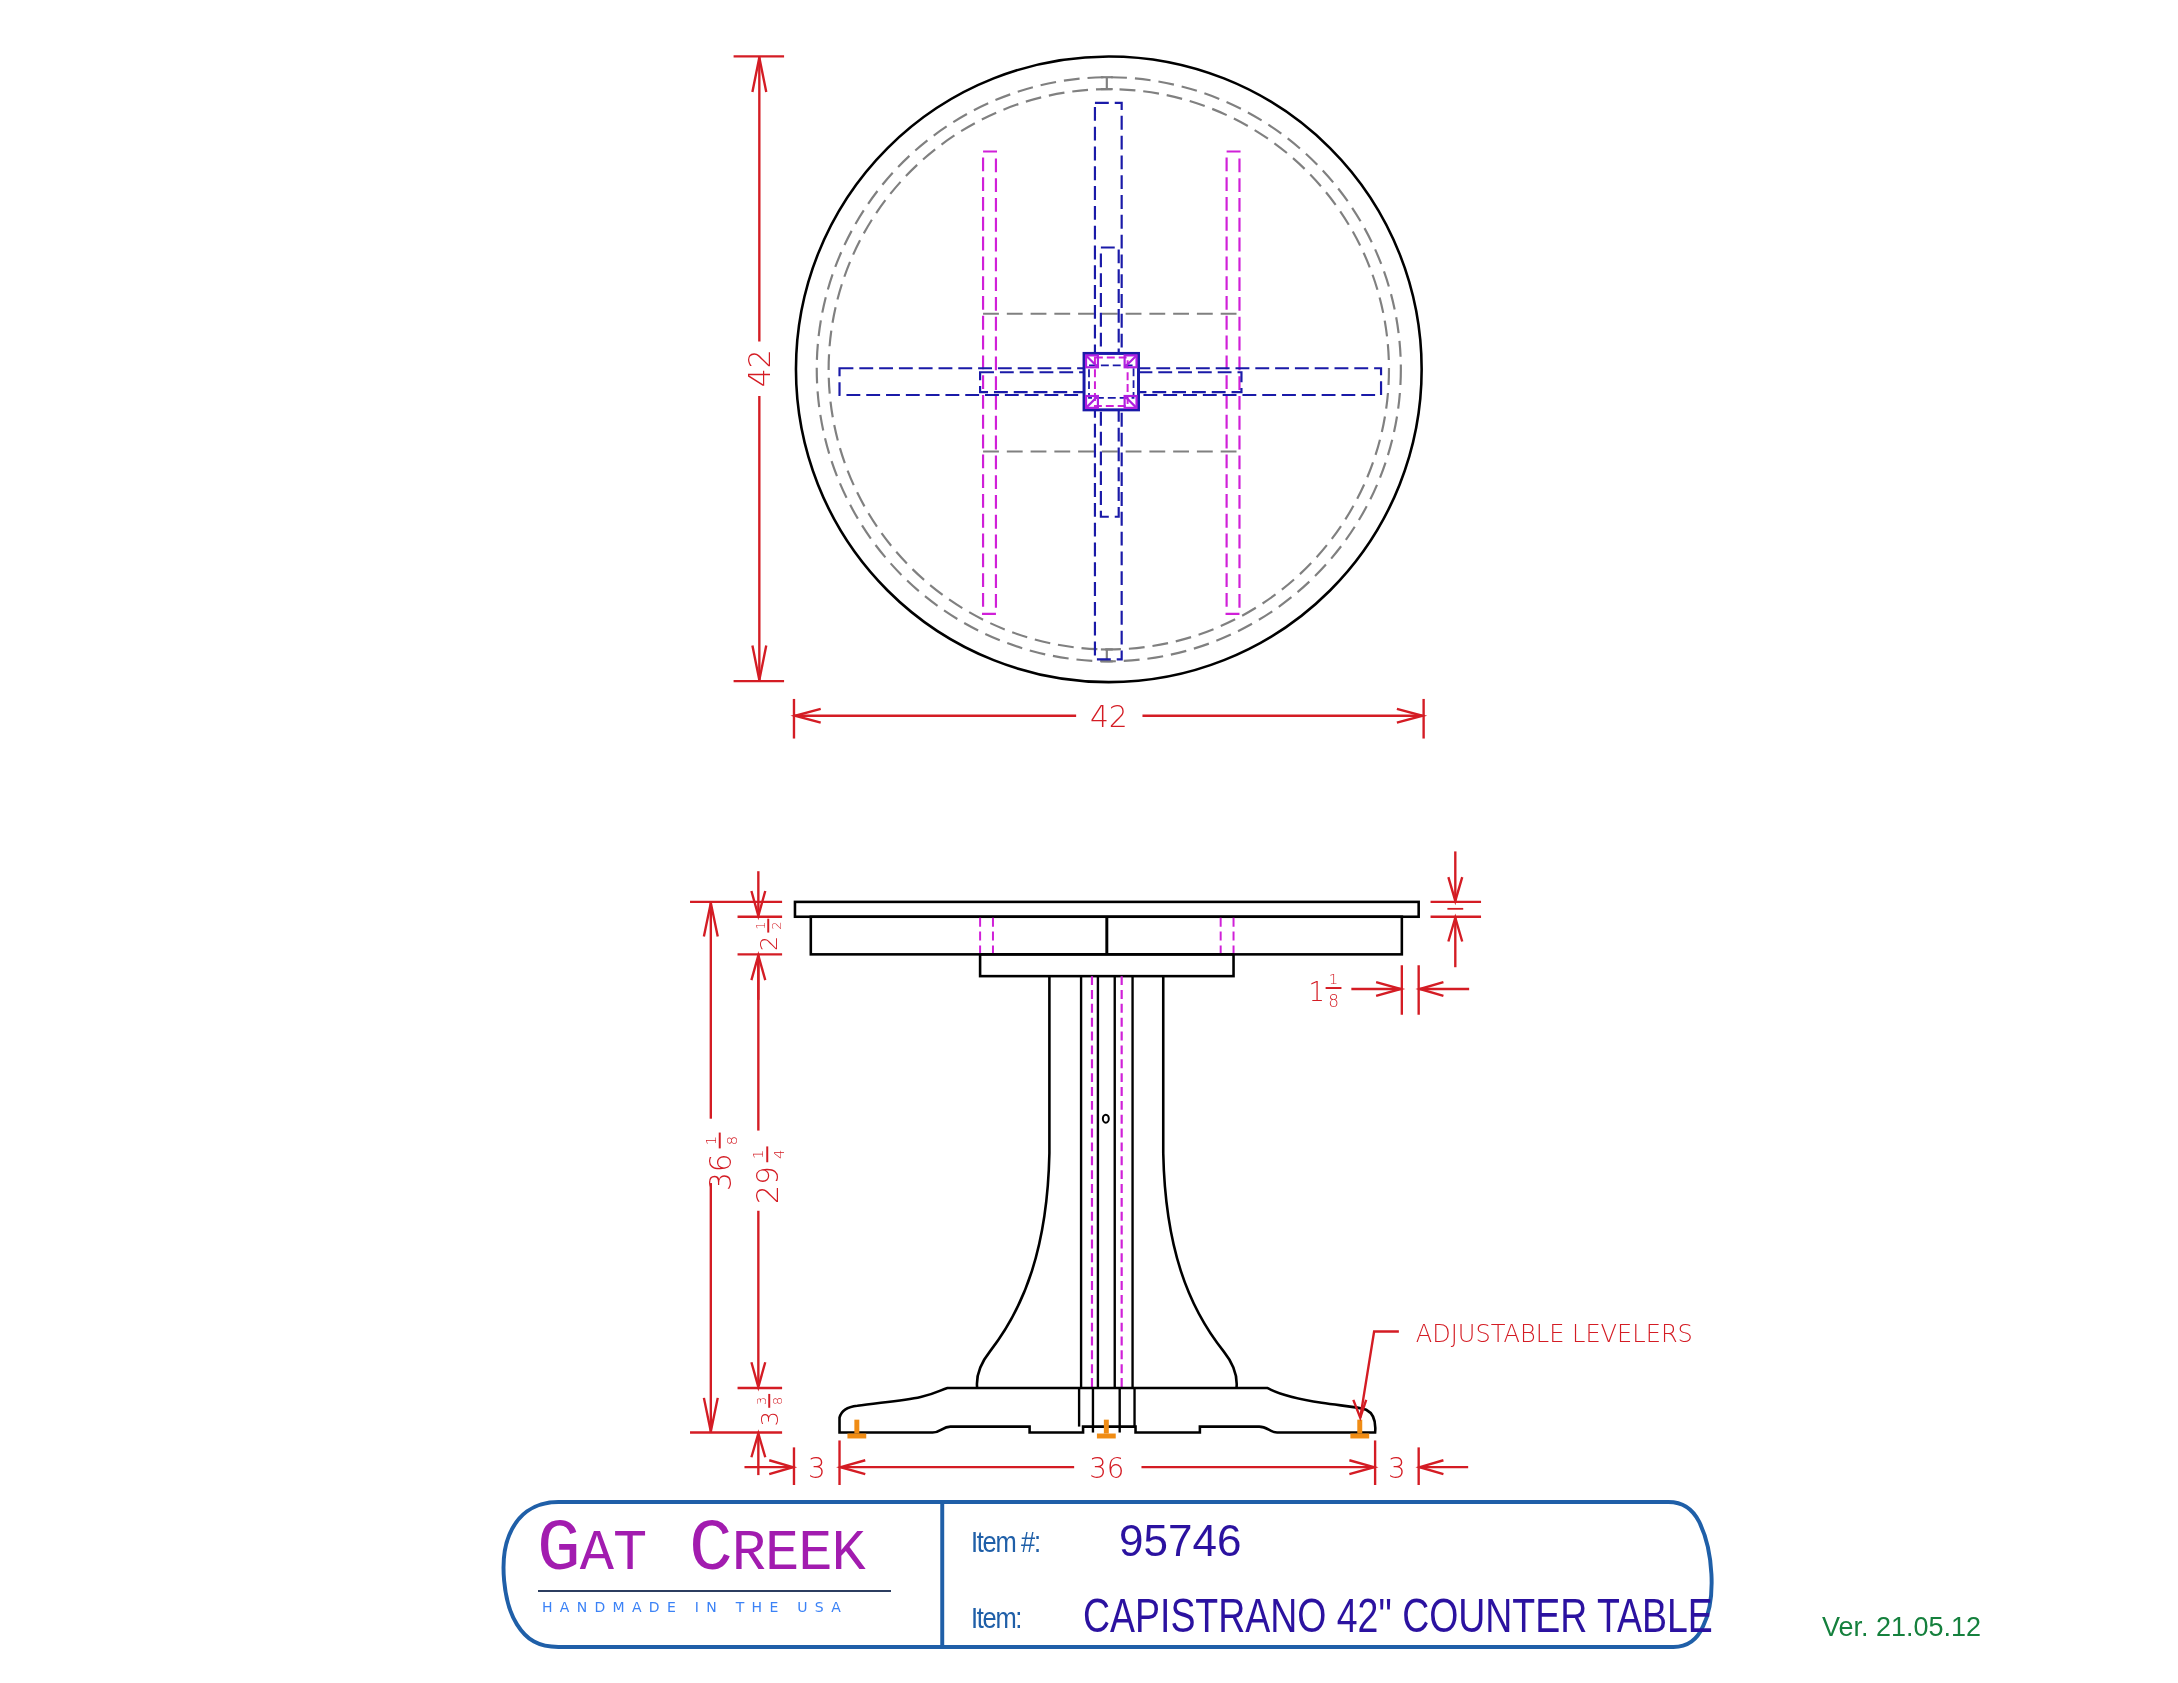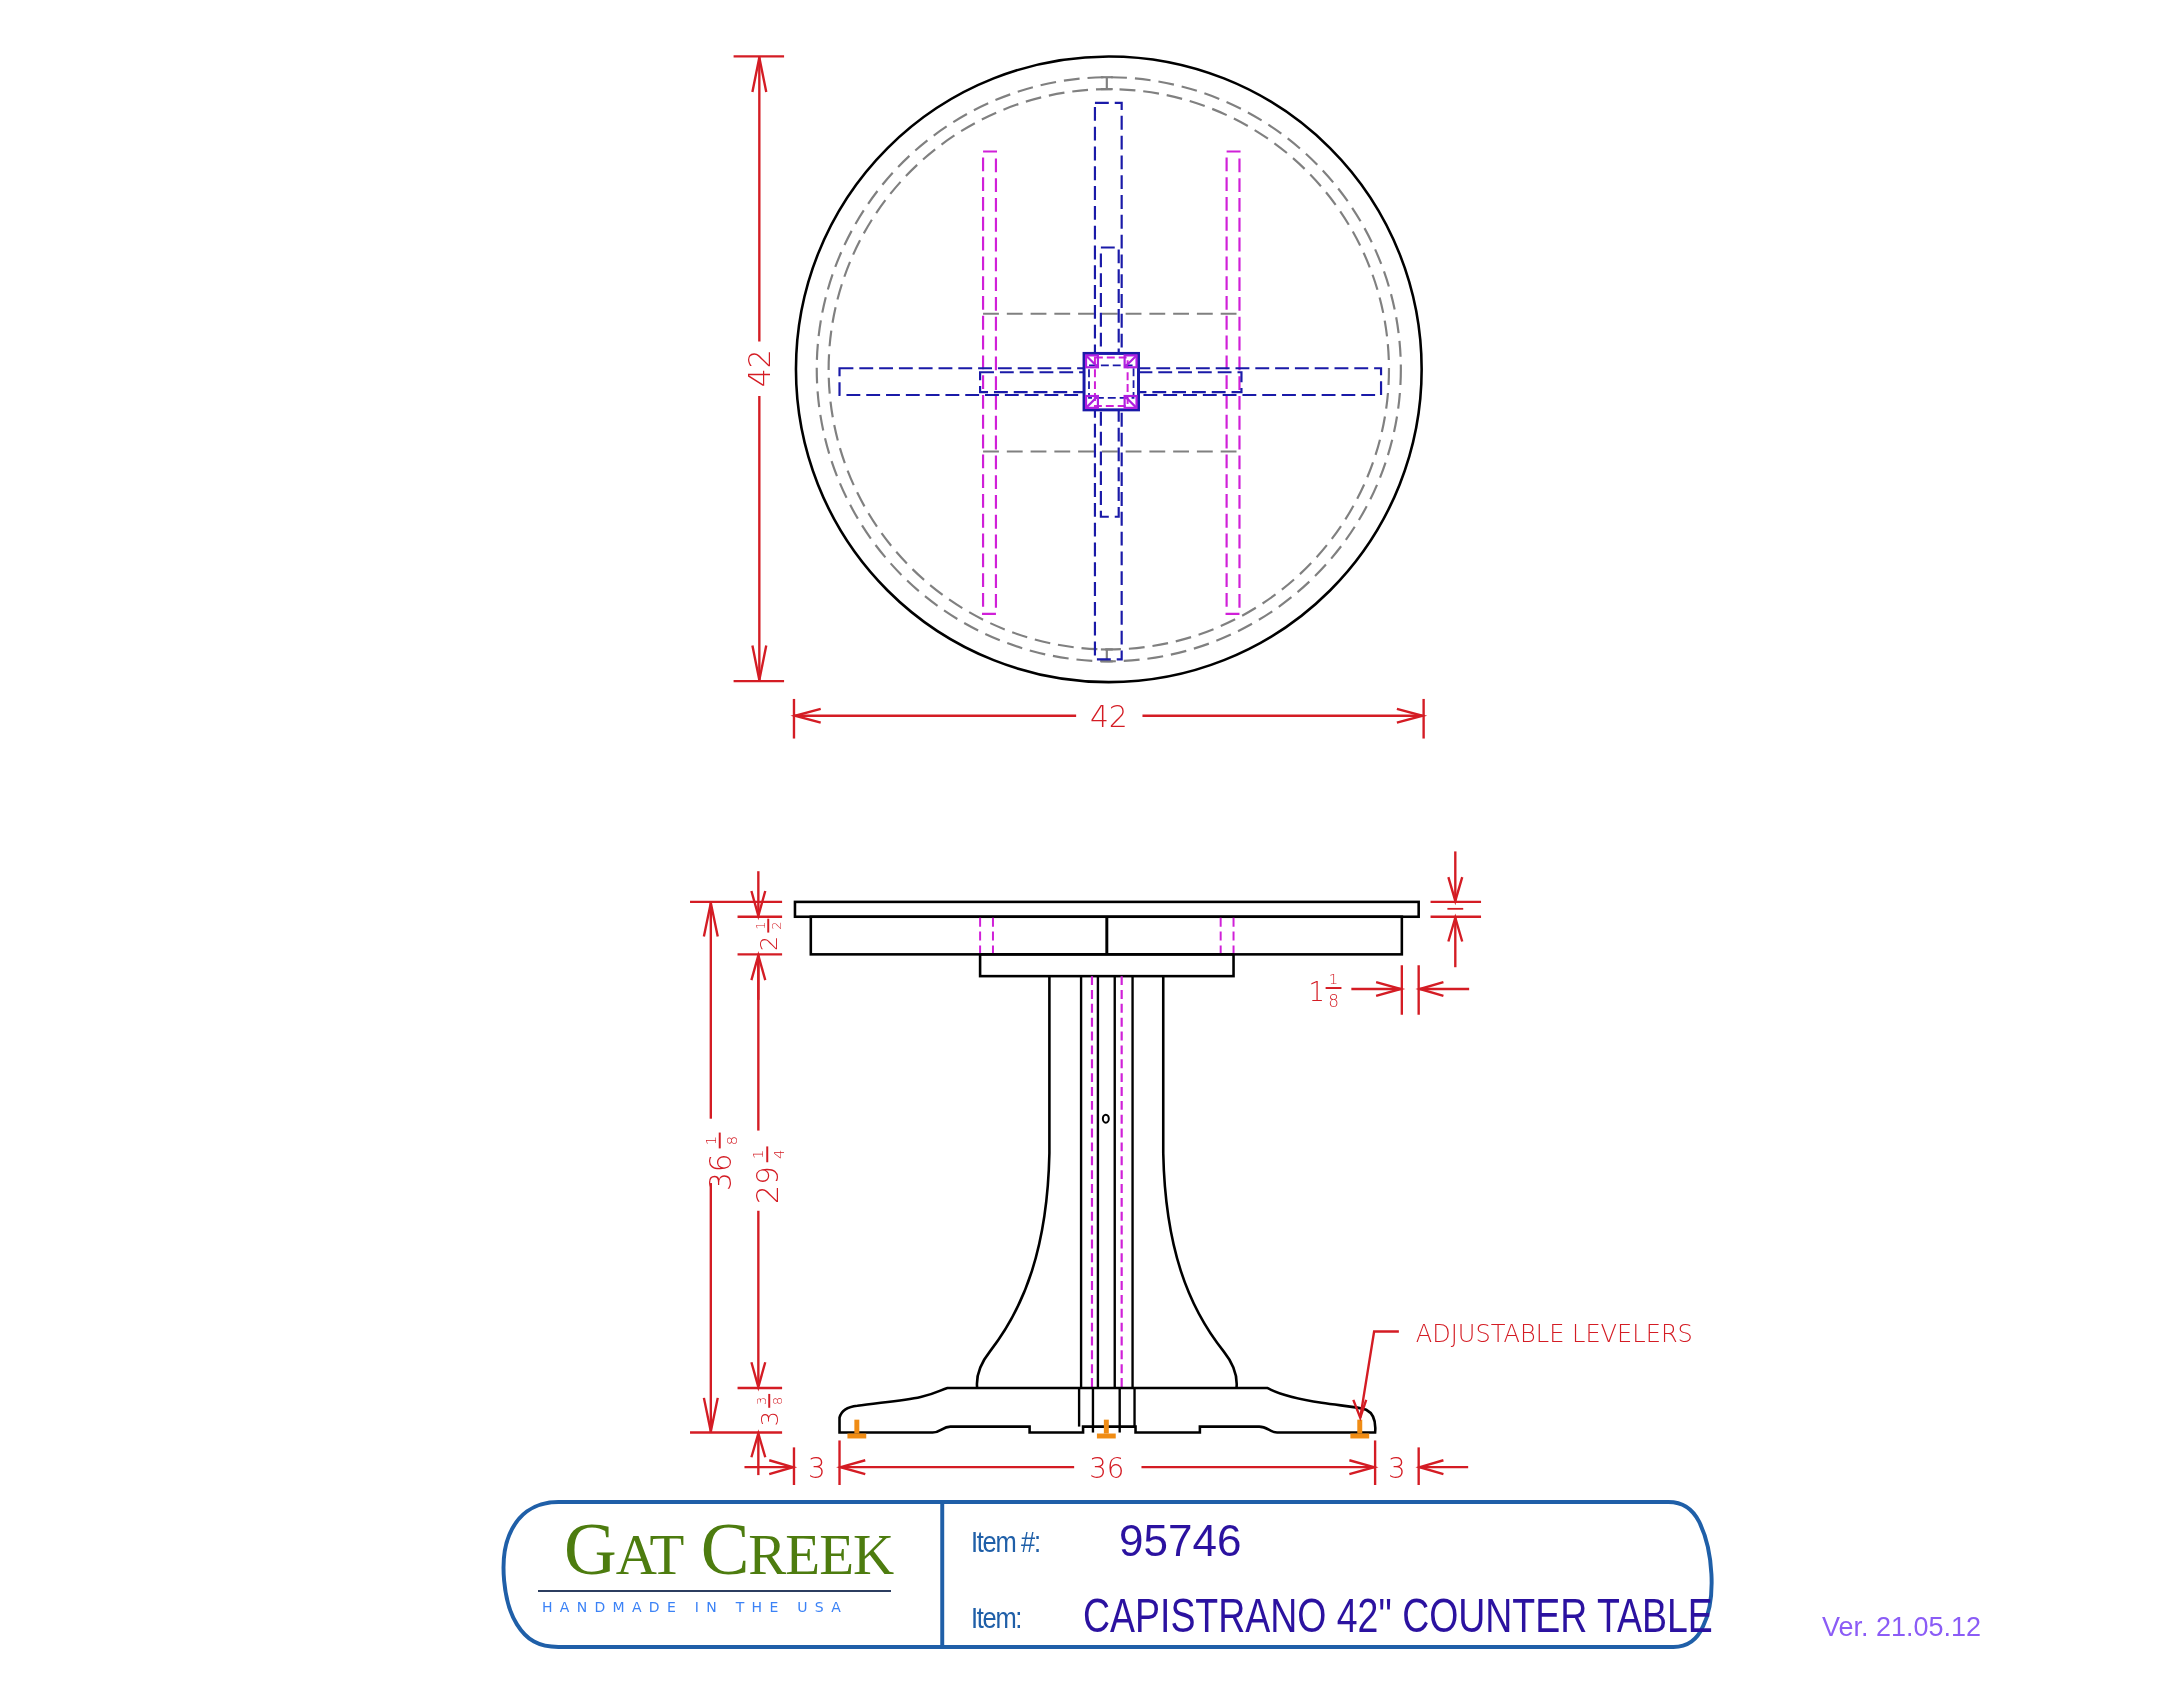--- a/index.html
+++ b/index.html
@@ -1,28 +1,28 @@
 <!DOCTYPE html>
 <html><head>
 <meta charset="utf-8">
 <style>
   html, body { margin: 0; padding: 0; background: #ffffff; }
   body { width: 2178px; height: 1683px; position: relative; overflow: hidden; font-family: "Liberation Sans", sans-serif; }
   #drawing { position: absolute; left: 0; top: 0; width: 2178px; height: 1683px; }
   .dimtext { font-family: "DejaVu Sans", sans-serif; font-weight: 200; fill: #d41c24; }
   .title-block { position: absolute; left: 497px; top: 1500px; width: 1224px; height: 149px; }
   .tb-frame { position: absolute; inset: 0; }
-  .logo-main { position: absolute; left: 564px; top: 1515px; width: 356px; height: 69px; font-family: Liberation Serif, serif; color: #4d7c0f; font-size: 73px; letter-spacing: -1px; line-height: 69px; white-space: nowrap; }
+  .logo-main { position: absolute; left: 537px; top: 1515px; width: 356px; height: 69px; font-family: Liberation Mono, monospace; color: #a21caf; font-size: 73px; letter-spacing: -1px; line-height: 69px; white-space: nowrap; }
   .logo-main .big { font-size: 73px; }
   .logo-main .small { font-size: 57px; }
   .logo-rule { position: absolute; left: 538px; top: 1590px; width: 353px; height: 2px; background: #2c3e60; }
   .logo-tag { position: absolute; left: 542px; top: 1599px; width: 356px; font-family: "DejaVu Sans", sans-serif; font-size: 14px; letter-spacing: 7.3px; color: #3b82f6; white-space: nowrap; }
   .tb-label { position: absolute; font-family: "Liberation Sans", sans-serif; color: #1f5fa8; font-size: 29px; letter-spacing: -1.5px; white-space: nowrap; transform: scaleX(0.88); transform-origin: left top; }
   .tb-value { position: absolute; font-family: "Liberation Sans", sans-serif; color: #2b12a0; white-space: nowrap; transform-origin: left top; }
-  .version { position: absolute; left: 1822px; top: 1612px; font-family: "Liberation Sans", sans-serif; color: #8b5cf6; font-size: 27px; white-space: nowrap; }
+  .version { position: absolute; left: 1822px; top: 1612px; font-family: "Liberation Sans", sans-serif; color: #15803d; font-size: 27px; white-space: nowrap; }
 </style>
 </head>
 <body>
 
 <svg id="drawing" width="2178" height="1683" viewBox="0 0 2200 1700" xmlns="http://www.w3.org/2000/svg">
 
   <g>
 
     <circle cx="1120" cy="373" r="316" fill="none" stroke="#000" stroke-width="2.6"></circle>
 

